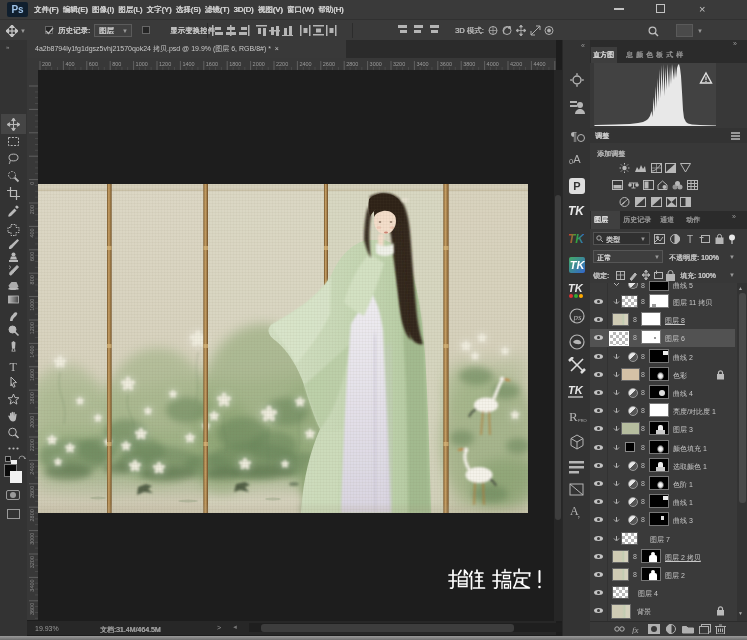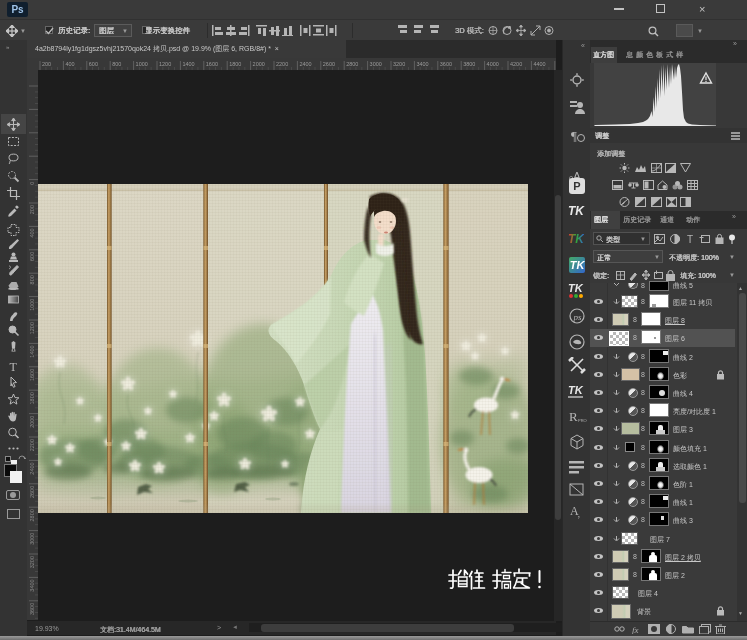--- a/index.html
+++ b/index.html
@@ -24,20 +24,21 @@
 .eye:after{content:"";position:absolute;left:3px;top:1px;width:3px;height:3px;border-radius:50%;background:#3b3b3b}
 .checker{background-image:linear-gradient(45deg,#b8b8b8 25%,transparent 25%,transparent 75%,#b8b8b8 75%),linear-gradient(45deg,#b8b8b8 25%,transparent 25%,transparent 75%,#b8b8b8 75%);background-size:6px 6px;background-position:0 0,3px 3px;background-color:#fff}
 .chain{position:absolute;font-size:7px;color:#bbb;letter-spacing:-1px}
 .lname{position:absolute;font-size:7px;color:#c8c8c8;white-space:nowrap}
 .adjico{position:absolute;width:11px;height:10px}
 </style></head>
 <body>
 
 <div class="ab" id="menubar">
   <div class="ab" style="left:7px;top:2px;width:21px;height:15px;background:#101f2e;border-radius:2px;color:#9fc3e8;font-size:10px;font-weight:bold;text-align:center;line-height:15px">Ps</div>
+  <div class="ab cn" style="left:34px;top:5px;white-space:nowrap;letter-spacing:0px">文件(F)&nbsp;&nbsp;编辑(E)&nbsp;&nbsp;图像(I)&nbsp;&nbsp;图层(L)&nbsp;&nbsp;文字(Y)&nbsp;&nbsp;选择(S)&nbsp;&nbsp;滤镜(T)&nbsp;&nbsp;3D(D)&nbsp;&nbsp;视图(V)&nbsp;&nbsp;窗口(W)&nbsp;&nbsp;帮助(H)</div>
   <div class="ab" style="left:614px;top:8px;width:10px;height:2px;background:#c2c2c2"></div>
   <div class="ab" style="left:656px;top:4px;width:9px;height:9px;border:1px solid #c2c2c2"></div>
   <div class="ab" style="left:699px;top:3px;color:#c2c2c2;font-size:11px">×</div>
 </div>
 
 <div class="ab" id="optbar">
   <svg class="ab" style="left:6px;top:5px" width="12" height="12" viewBox="0 0 12 12">
       <g stroke="#c6c6c6" stroke-width="1.2" fill="#c6c6c6">
         <line x1="6" y1="1" x2="6" y2="11"></line>
         <line x1="1" y1="6" x2="11" y2="6"></line>
@@ -48,21 +49,21 @@
       </g>
     </svg>
   <div class="ab" style="left:20px;top:8px;color:#999;font-size:6px" style_del="">▼</div>
   <div class="ab" style="left:45px;top:6px;width:8px;height:8px;background:#252525;border:1px solid #666;"></div>
     <svg class="ab" style="left:45px;top:7px" width="9" height="8">
       <path d="M1 4l2.5 2.5L8 1" stroke="#bbb" stroke-width="1.4" fill="none"></path>
     </svg>
   <div class="ab cn" style="left:58px;top:6px">历史记录:</div>
   <div class="ab" style="left:94px;top:4px;width:38px;height:13px;border:1px solid #5b5b5b;background:#404040;line-height:12px"><span class="cn" style="margin-left:4px">图层</span><span style="float:right;margin-right:3px;font-size:6px;color:#999" style_del="">▼</span></div>
   <div class="ab" style="left:142px;top:6px;width:8px;height:8px;background:#252525;border:1px solid #666"></div>
-  <div class="ab cn" style="left:145px;top:6px">显示变换控件</div>
+  <div class="ab cn" style="left:170px;top:6px">显示变换控件</div>
   <div class="ab" style="left:207px;top:3px;width:1px;height:15px;background:#2c2c2c"></div>
 
   <svg class="ab" style="left:212px;top:5px" width="130" height="11" viewBox="0 0 130 11" fill="#b5b5b5">
     <g>
         <rect x="0" y="0" width="1.5" height="11"></rect>
         <rect x="3" y="2" width="6" height="3"></rect>
         <rect x="3" y="7" width="8" height="3"></rect>
       </g>
     <g transform="translate(13,0)">
         <rect x="5" y="0" width="1.5" height="11"></rect>
@@ -990,21 +991,21 @@
         <path d="M6 15c0-3 2.5-5 5-5s5 2 5 5z" fill="#b5b5b5"></path>
       </svg>
     </div>
     <div class="ab" style="left:0;top:85px;width:28px;height:26px">
       <svg class="ab" style="left:6px;top:2px" width="17" height="17">
         <text x="2" y="13" font-size="13" fill="#b5b5b5" font-family="Liberation Serif">¶</text>
         <circle cx="12" cy="11" r="3.5" fill="none" stroke="#b5b5b5"></circle>
       </svg>
     </div>
     <div class="ab" style="left:0;top:110px;width:28px;height:26px">
-      <div class="ab" style="left:6px;top:20px;color:#b5b5b5;font-size:11px">ₒA</div>
+      <div class="ab" style="left:6px;top:3px;color:#b5b5b5;font-size:11px">ₒA</div>
     </div>
     <div class="ab" style="left:0;top:136px;width:28px;height:26px">
       <div class="ab" style="left:6px;top:2px;width:16px;height:16px;background:#ddd;border-radius:3px;color:#333;font-weight:bold;font-size:11px;text-align:center;line-height:16px">P</div>
     </div>
     <div class="ab" style="left:0;top:162px;width:28px;height:26px">
       <div class="ab" style="left:5px;top:2px;color:#e8e8e8;font-size:12px;font-style:italic;font-weight:bold">TK</div>
     </div>
     <div class="ab" style="left:0;top:190px;width:28px;height:26px">
       <div class="ab" style="left:5px;top:2px;font-size:12px;font-style:italic;font-weight:bold;background:linear-gradient(90deg,#e33,#3a3,#36c);-webkit-background-clip:text;color:transparent">TK</div>
     </div>

